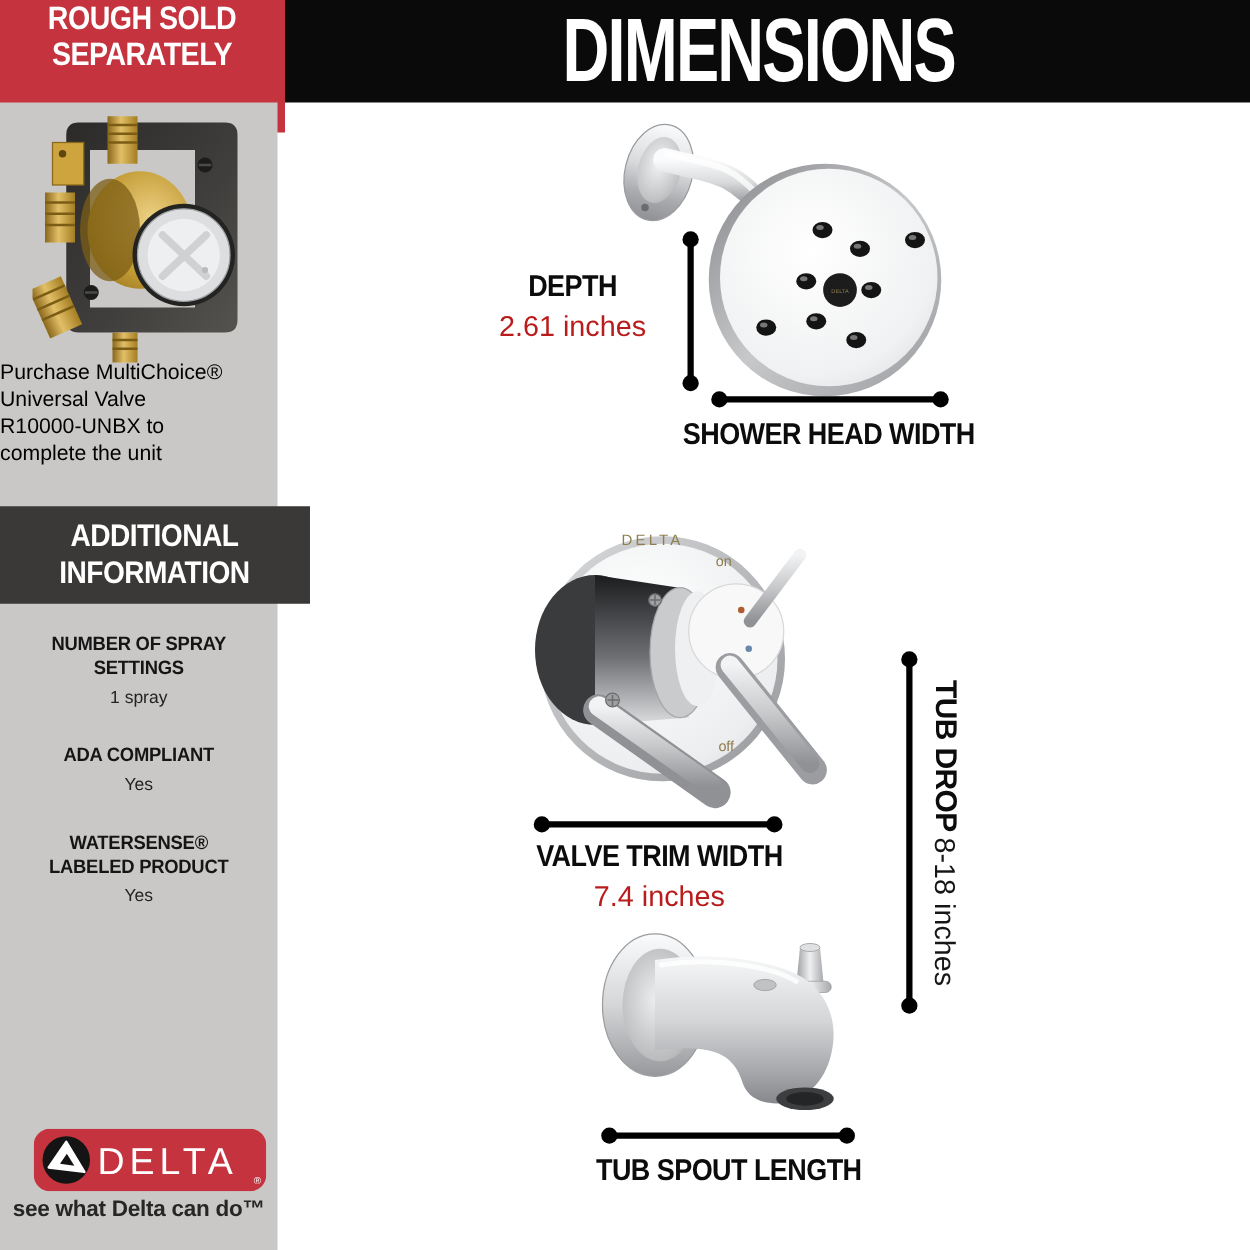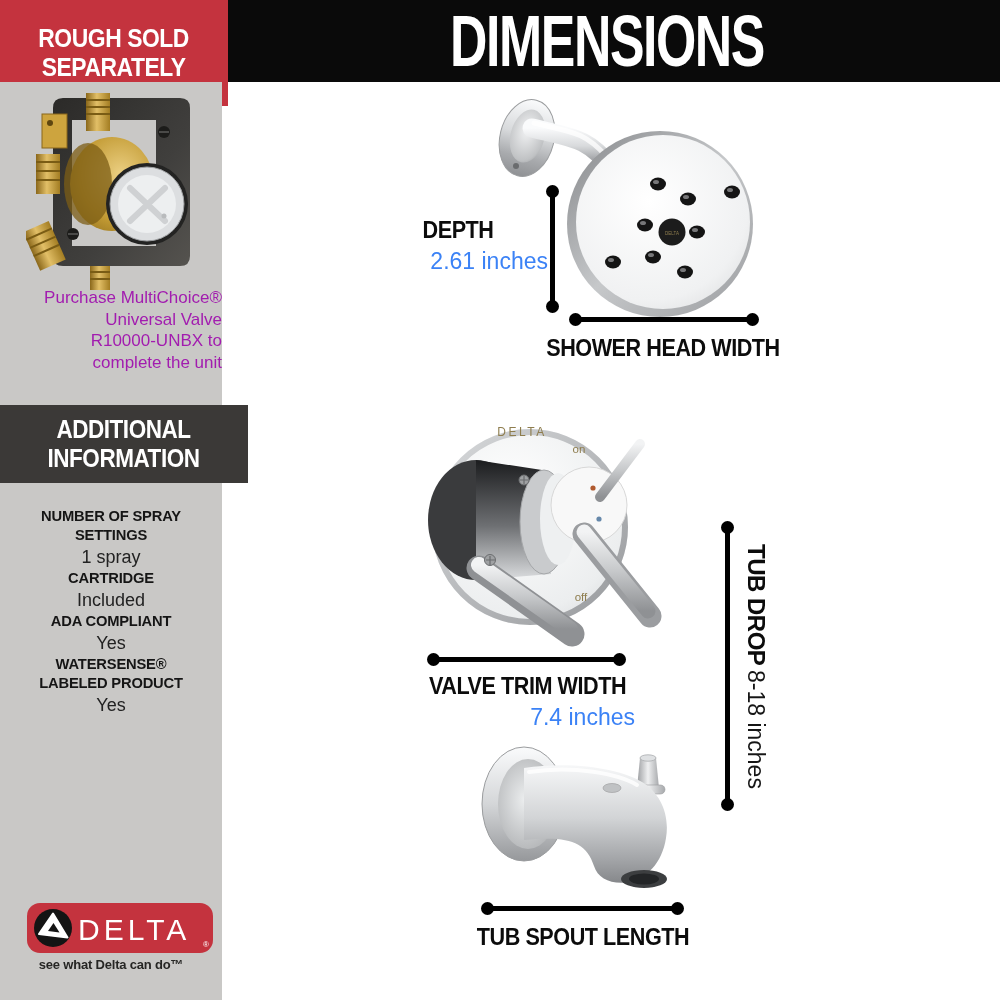--- a/index.html
+++ b/index.html
@@ -3,51 +3,51 @@
 <meta charset="utf-8">
 <style>
   * { margin:0; padding:0; box-sizing:border-box; }
   html,body { background:#fff; }
   #app { position:relative; width:1000px; height:1000px; background:#ffffff;
          font-family:"Liberation Sans", sans-serif; overflow:hidden; color:#111; }
   .abs { position:absolute; }
 
   
   #red-banner { left:0; top:0; width:228px; height:106px; background:#C4333E;
-    display:flex; align-items:center; justify-content:center; }
+    display:flex; align-items:flex-start; justify-content:center; }
   #red-banner .txt { color:#fff; font-weight:bold; font-size:26px; line-height:29px;
     text-align:center; white-space:pre-line; transform:scaleX(.88); letter-spacing:-.5px; }
   #title-bar { left:228px; top:0; width:772px; height:82px; background:#0a0a0a;
     display:flex; align-items:center; justify-content:center;padding-left:28px; }
   #title-bar .txt { position:relative; left:-21px; color:#fff; font-weight:bold; font-size:72px;
     letter-spacing:-2px; transform:scaleX(.72); white-space:nowrap; }
 
   
   #sidebar { left:0; top:82px; width:222px; height:918px; background:#C9C8C6; }
-  #purchase-note { left:0; top:205px; width:222px; text-align:right; font-size:17px;
-    line-height:21.5px; color:#a21caf; white-space:pre-line; }
+  #purchase-note { left:0; top:205px; width:222px; text-align:left; font-size:17px;
+    line-height:21.5px; color:#000000; white-space:pre-line; }
   #addl-box { left:0; top:323px; width:248px; height:78px; background:#3B3937;
     display:flex; align-items:center; justify-content:center; }
   #addl-box .txt { color:#fff; font-weight:bold; font-size:25px; line-height:29px;
     text-align:center; white-space:pre-line; transform:scaleX(.9); letter-spacing:-.5px; }
-  #spec-list { left:0; top:424px; width:222px; display:flex; flex-direction:column; }
+  #spec-list { left:0; top:424px; width:222px; display:flex; flex-direction:column; gap:27px; }
   .spec { text-align:center; }
   .spec .lbl { font-weight:bold; font-size:15.5px; line-height:19px; color:#151515;
     white-space:pre-line; letter-spacing:-.2px; transform:scaleX(.95); }
-  .spec .val { font-size:18px; line-height:21px; color:#222; margin-top:3px; }
+  .spec .val { font-size:14px; line-height:21px; color:#222; margin-top:3px; }
   #delta-logo { left:27px; top:821px; width:186px; height:50px; }
   #tagline { left:0; top:875px; width:222px; text-align:center; font-weight:bold;
-    font-size:13px; color:#262624; letter-spacing:-.2px; }
+    font-size:18px; color:#262624; letter-spacing:-.2px; }
 
   
   .dline { background:#000; position:absolute; }
   .ddot { position:absolute; width:13px; height:13px; border-radius:50%; background:#000; }
   .dlabel { position:absolute; font-weight:bold; font-size:24px; color:#0c0c0c;
     text-align:center; transform:scaleX(.9); letter-spacing:-.5px; white-space:nowrap; }
-  .dvalue { position:absolute; font-size:23px; color:#3b82f6; text-align:right; white-space:nowrap; }
+  .dvalue { position:absolute; font-size:23px; color:#b91c1c; text-align:center; white-space:nowrap; }
   #tub-drop-text { position:absolute; left:736px; top:528px; height:277px; width:34px;
     writing-mode:vertical-rl; text-align:center; white-space:nowrap; }
   #tub-drop-text .b { font-weight:bold; font-size:24px; letter-spacing:-.5px; color:#0c0c0c; }
   #tub-drop-text .r { font-size:23px; color:#161616; margin-block-start:6px; }
 </style>
 </head>
 <body>
 
 <div id="app">
 
@@ -121,24 +121,20 @@
     <div class="abs" id="addl-box">
       <div class="txt">ADDITIONAL
 INFORMATION</div>
     </div>
 
     <div class="abs" id="spec-list">
       <div class="spec">
         <div class="lbl">NUMBER OF SPRAY
 SETTINGS</div>
         <div class="val">1 spray</div>
-      </div>
-      <div class="spec">
-        <div class="lbl">CARTRIDGE</div>
-        <div class="val">Included</div>
       </div>
       <div class="spec">
         <div class="lbl">ADA COMPLIANT</div>
         <div class="val">Yes</div>
       </div>
       <div class="spec">
         <div class="lbl">WATERSENSE®
 LABELED PRODUCT</div>
         <div class="val">Yes</div>
       </div>

